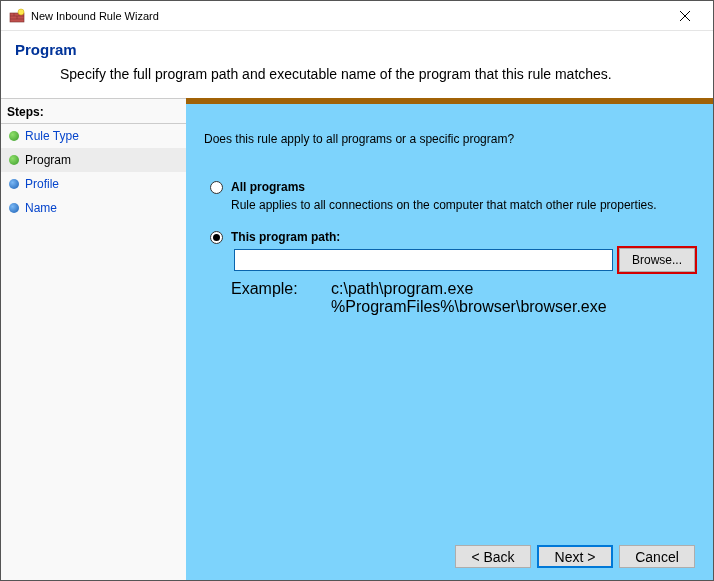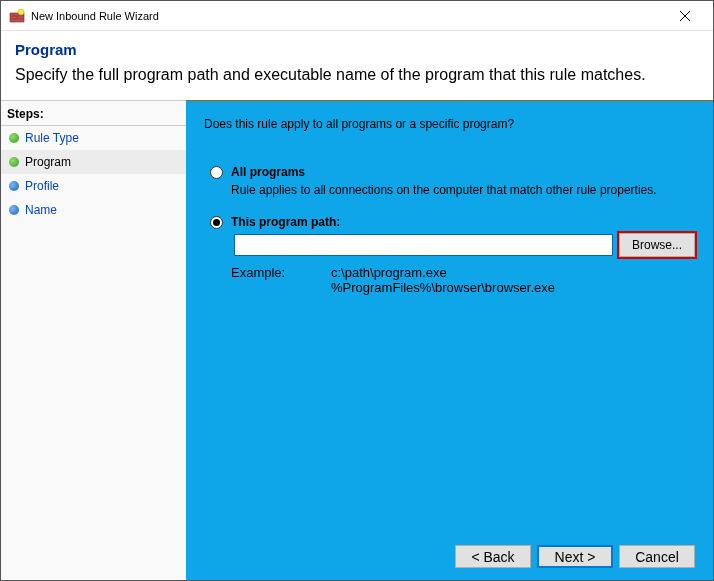--- a/index.html
+++ b/index.html
@@ -43,22 +43,23 @@
       background:#fff;
       padding: 10px 14px 16px;
     }
     .header-title {
       font-size: 15px;
       font-weight: bold;
       color: #003399;
       margin-bottom: 8px;
     }
     .header-sub {
-      font-size: 16px;
+      font-size: 14px;
       color: #000;
+      margin-left: 45px;
     }
 
     .content {
       flex: 1;
       display: flex;
       min-height: 0;
     }
     .sidebar {
       width: 185px;
       background: #f9f9f9;
@@ -87,23 +88,23 @@
       border-radius:50%;
       display:inline-block;
     }
     .bullet-done { background: radial-gradient(circle at 35% 35%, #8fe06b, #3a9a2a); }
     .bullet-todo { background: radial-gradient(circle at 35% 35%, #7ab8f5, #1a5fb4); }
     .step-item a { color:#0645cc; text-decoration:none; }
     .step-label-plain { color:#000; }
 
     .main {
       flex:1;
-      background:#0ea5e9;
-      border-top: 1px solid #a16207;
-      padding: 16px 18px 12px 18px;
+      background:#7dd3fc;
+      border-top: 6px solid #a16207;
+      padding: 28px 18px 12px 18px;
       position:relative;
       display:flex; flex-direction:column;
     }
     .question {
       font-size: 12px;
       color:#000;
       margin-bottom: 34px;
     }
     .radio-group { margin-left: 6px; }
     .radio-row {
@@ -159,21 +160,21 @@
       border:1px solid #adadad;
       font-size:12px;
       cursor:pointer;
       outline: 2px solid #d40000;
       outline-offset: 0px;
     }
     .example-row {
       display:flex;
       margin-left:21px;
       margin-top:8px;
-      font-size:13px;
+      font-size:16px;
       gap: 40px;
     }
     .example-label { width:60px; }
     .example-paths { white-space:pre; }
 
     .footer-buttons {
       margin-top:auto;
       display:flex;
       justify-content:flex-end;
       gap:6px;

